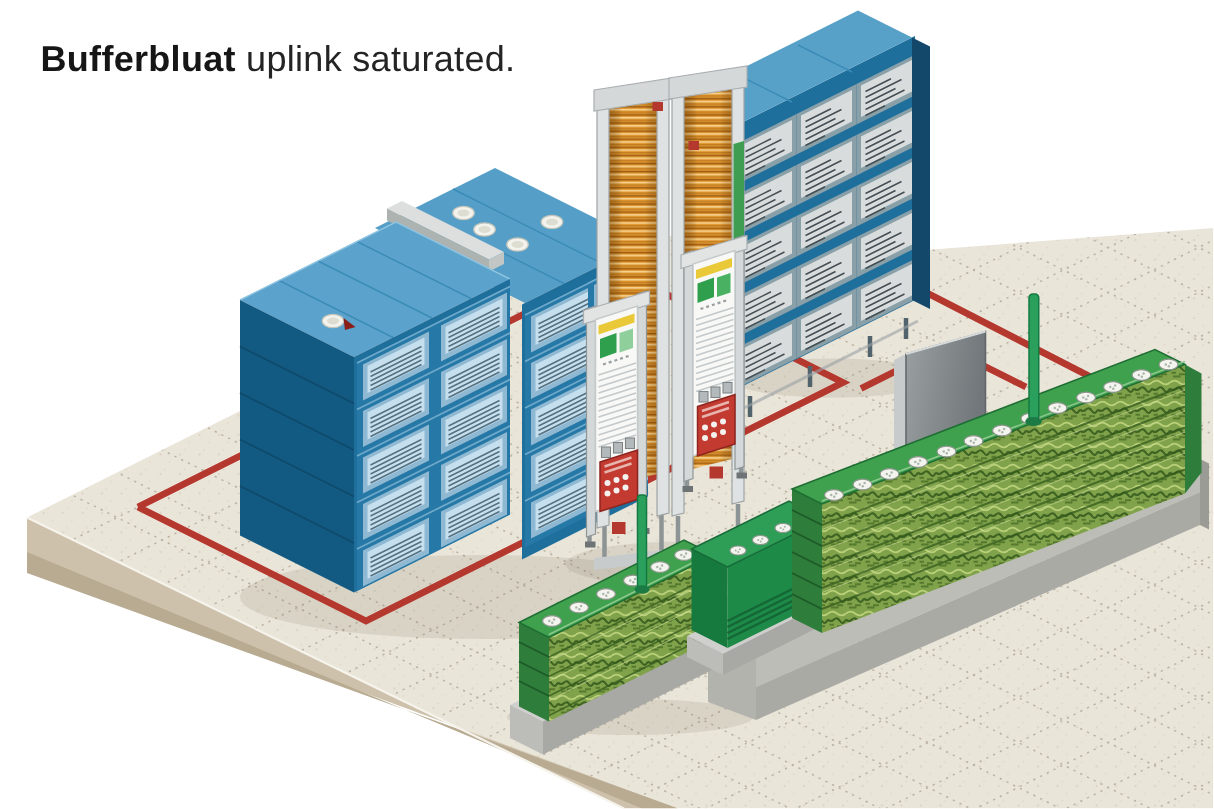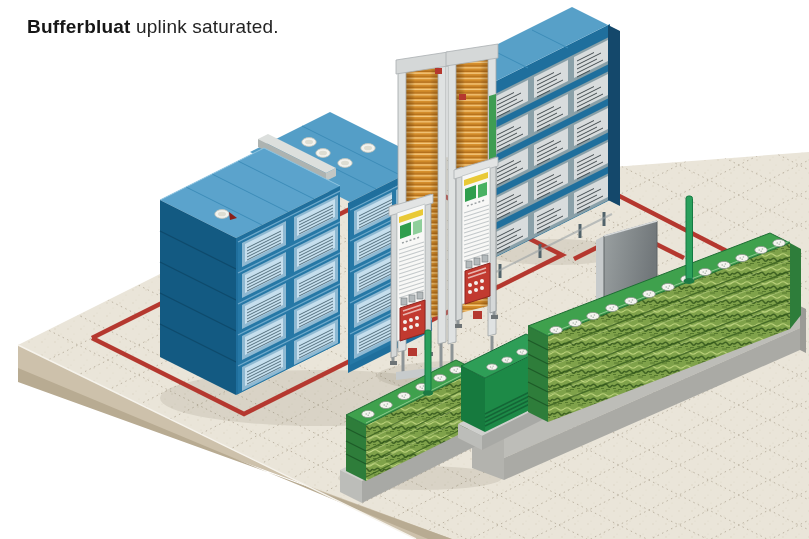--- a/index.html
+++ b/index.html
@@ -1,18 +1,18 @@
 <!DOCTYPE html>
 <html><head>
 <meta charset="utf-8">
 <style>
   html,body{margin:0;padding:0;background:#ffffff;}
   #stage{position:relative;width:809px;height:539px;overflow:hidden;background:#ffffff;
          font-family:"Liberation Sans",sans-serif;}
-  .title{position:absolute;left:27px;top:16px;font-size:19px;color:#242424;letter-spacing:.2px;}
+  .title{position:absolute;left:27px;top:26px;font-size:24px;color:#242424;letter-spacing:.2px;}
   .title .brand{font-weight:700;color:#161616;}
   svg{position:absolute;left:0;top:0;}
   .tileline{stroke:#bcb3a2;stroke-width:1;stroke-dasharray:1.5 3.5;fill:none;}
   .seam{stroke:#3c8cb8;stroke-width:1;fill:none;}
   .shadow{fill:#6e6753;opacity:.14;}
 </style>
 </head>
 <body>
 
 <div id="stage">

